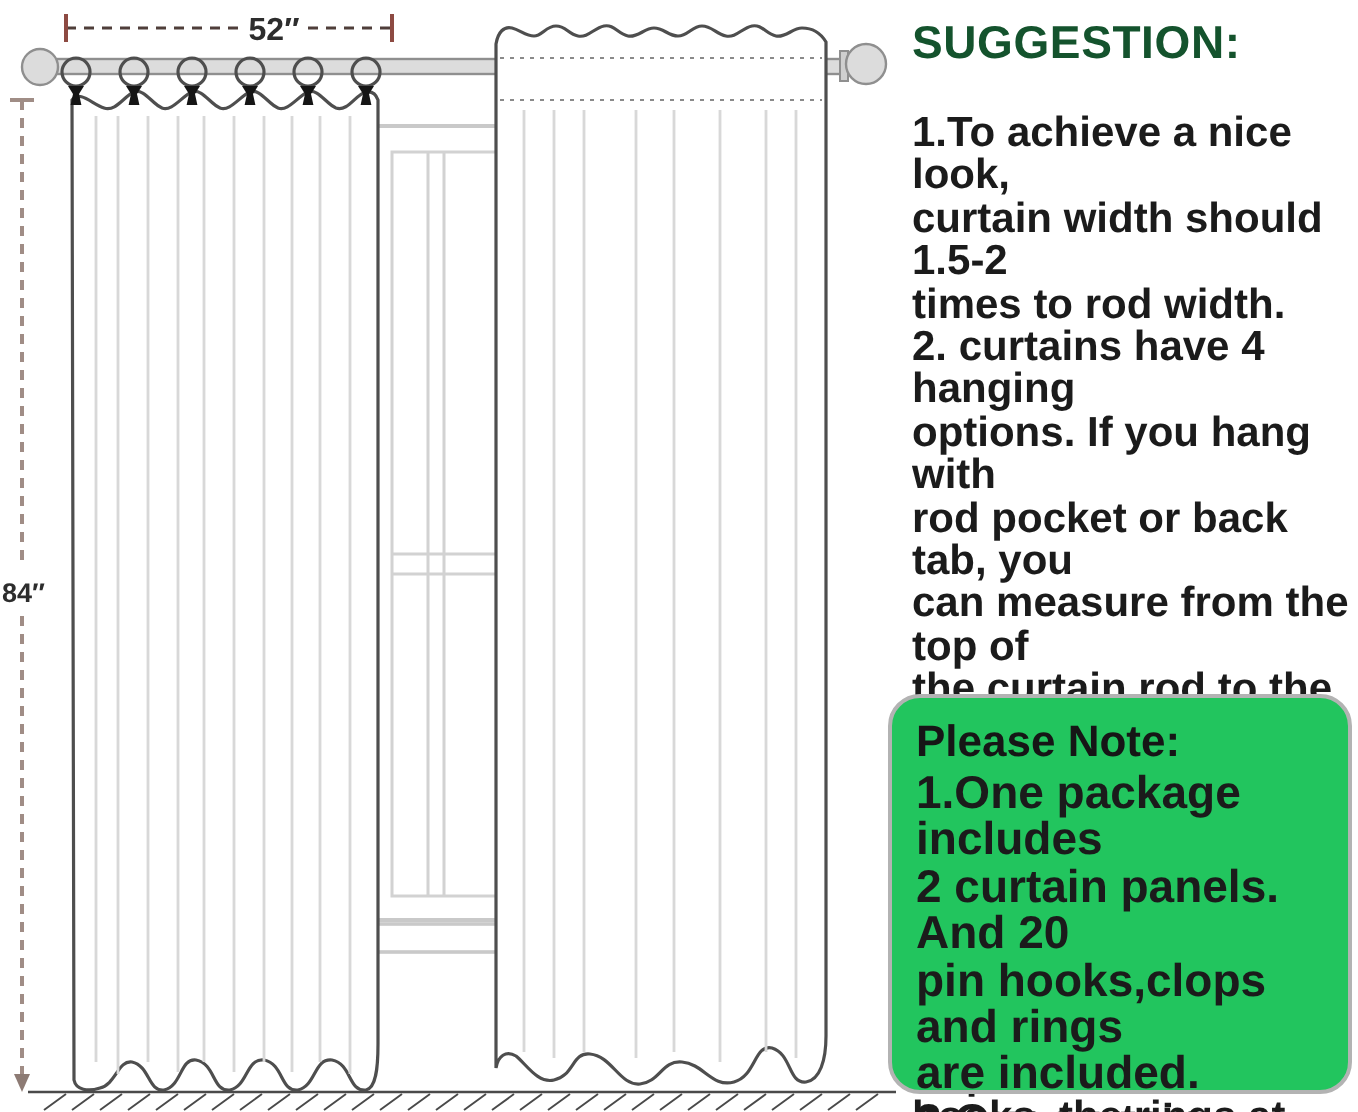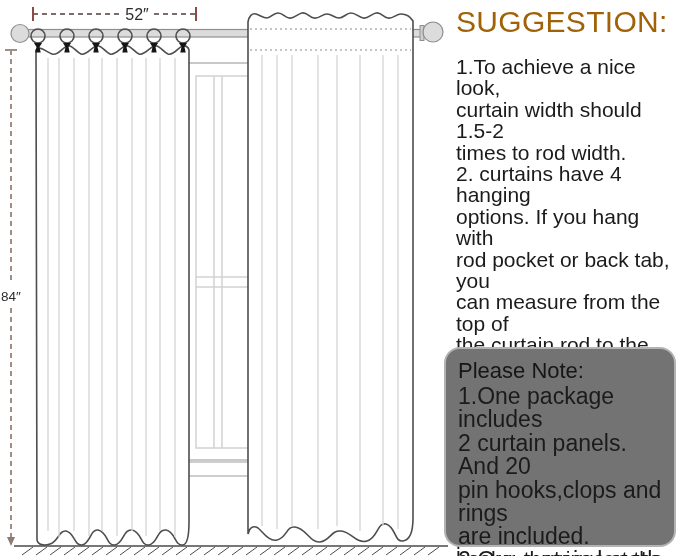--- a/index.html
+++ b/index.html
@@ -1,26 +1,26 @@
 <!DOCTYPE html>
 <html><head>
 <meta charset="utf-8">
 <style>
   html,body{margin:0;padding:0;background:#ffffff;}
   .stage{
     position:relative;width:679px;height:556px;background:#ffffff;overflow:hidden;
-    font-family:"Liberation Sans", sans-serif;color:#1b1b1b;
+    font-family:"Liberation Sans", sans-serif;color:#1b1b1b;font-weight:bold;
   }
   .diagram-svg{position:absolute;left:0;top:0;}
   .suggestion{position:absolute;left:456px;top:8px;width:224px;}
-  .sg-title{font-size:30px;line-height:27px;letter-spacing:.3px;color:#a16207;}
+  .sg-title{font-size:23px;line-height:27px;letter-spacing:.3px;color:#14532d;}
   .sg-body{margin-top:21px;font-size:21px;line-height:21.4px;white-space:pre-line;color:#1b1b1b;}
   .note{
     position:absolute;left:444px;top:347px;width:232px;height:200px;box-sizing:border-box;
-    border:2px solid #b3b3b3;border-radius:16px;background:#737373;padding:7px 8px 6px 12px;
+    border:2px solid #b3b3b3;border-radius:16px;background:#22c55e;padding:7px 8px 6px 12px;
   }
   .note-title{font-size:22px;line-height:29px;color:#161616;}
   .note-body{font-size:23px;line-height:23.4px;white-space:pre-line;color:#1b1b1b;}
   svg text{font-family:"Liberation Sans", sans-serif;fill:#2d2d2d;}
 </style>
 </head>
 <body>
 
 <div class="stage">
 

